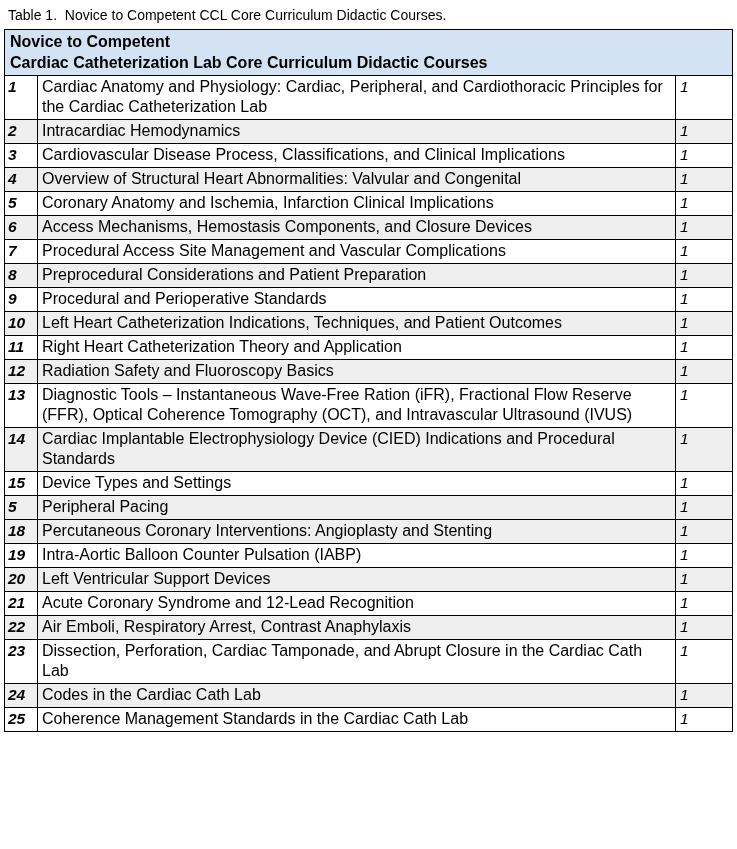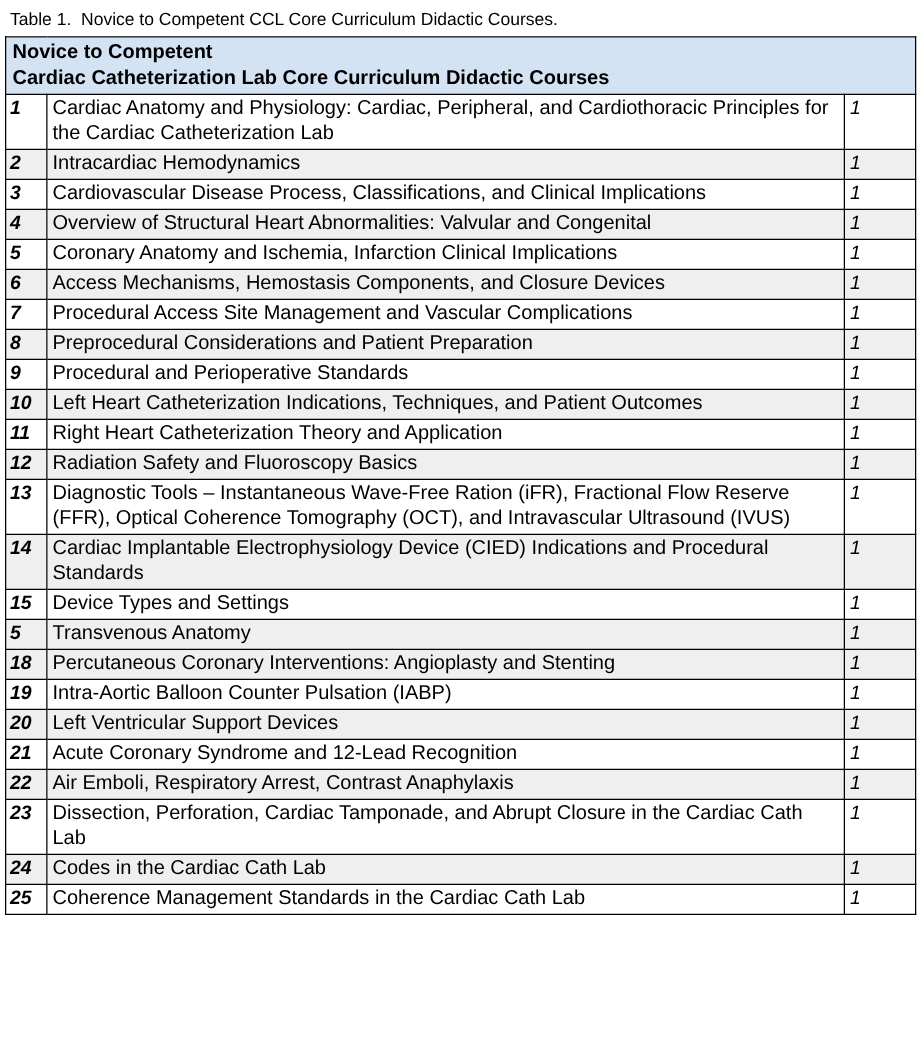--- a/index.html
+++ b/index.html
@@ -158,21 +158,21 @@
     <td class="name">Cardiac Implantable Electrophysiology Device (CIED) Indications and Procedural Standards</td>
     <td class="hrs">1</td>
   </tr>
       <tr>
     <td class="num">15</td>
     <td class="name">Device Types and Settings</td>
     <td class="hrs">1</td>
   </tr>
       <tr class="shaded">
     <td class="num">5</td>
-    <td class="name">Transvenous Anatomy</td>
+    <td class="name">Peripheral Pacing</td>
     <td class="hrs">1</td>
   </tr>
       <tr class="shaded">
     <td class="num">18</td>
     <td class="name">Percutaneous Coronary Interventions: Angioplasty and Stenting</td>
     <td class="hrs">1</td>
   </tr>
       <tr>
     <td class="num">19</td>
     <td class="name">Intra-Aortic Balloon Counter Pulsation (IABP)</td>

